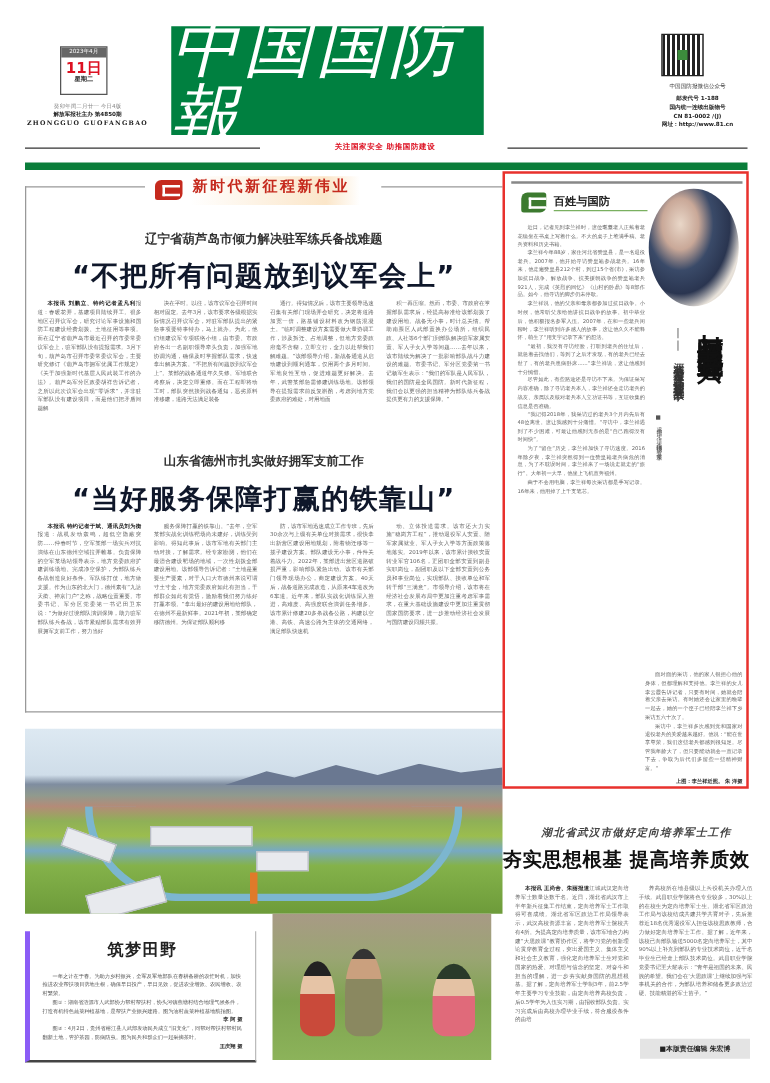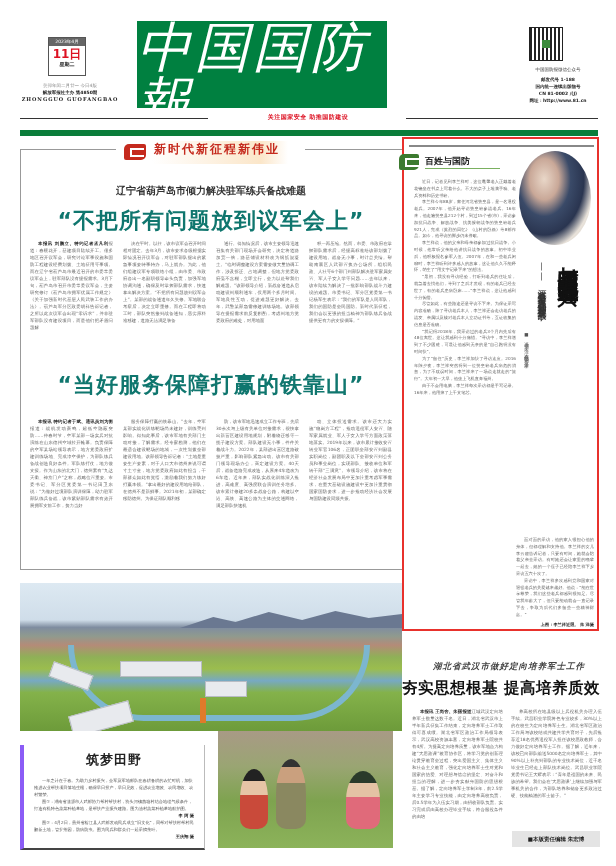--- a/index.html
+++ b/index.html
@@ -7,55 +7,55 @@
   .abs{position:absolute;}
   
   .datebox{left:48px;top:37px;width:36px;height:37px;border:1px solid #555;background:#fff;text-align:center;}
   .datebox .ym{background:#666;color:#fff;font-size:4.5px;line-height:8px;height:8px;}
   .datebox .day{color:#d12;font-size:12px;font-weight:bold;line-height:11px;margin-top:3px;}
   .datebox .wk{font-size:5px;font-weight:bold;line-height:8px;}
   .masthead-left{left:20px;top:82px;width:100px;text-align:center;font-size:4.5px;line-height:7px;}
   .masthead-left .l1{color:#888;}
   .masthead-left .l2{font-weight:bold;}
   .masthead-left .l3{font-family:"DejaVu Serif",serif;font-weight:bold;letter-spacing:1px;font-size:5px;}
-  .logo{left:137px;top:21px;width:250px;height:87px;background:#008040;display:flex;align-items:flex-start;justify-content:center;}
+  .logo{left:137px;top:21px;width:250px;height:87px;background:#008040;display:flex;align-items:center;justify-content:center;}
   .logo span{color:#fff;font-family:"DejaVu Serif",serif;font-size:54px;font-style:italic;letter-spacing:4px;line-height:1;}
   .qr{left:529px;top:27px;width:32px;height:32px;background:repeating-linear-gradient(90deg,#222 0 2px,#fff 2px 4px),#fff;border:1px solid #222;}
   .qr::after{content:"";position:absolute;left:12px;top:12px;width:8px;height:8px;background:#3c8c3c;}
   .masthead-right{left:500px;top:66px;width:116px;text-align:center;font-size:4.5px;line-height:7px;font-weight:bold;}
   .masthead-right .cap{font-weight:normal;color:#333;margin-bottom:3px;}
   .slogan-line{top:118px;height:1px;background:#333;}
   .slogan{left:210px;top:113px;width:196px;text-align:center;color:#d12;font-size:6px;font-weight:bold;letter-spacing:.5px;}
   .greenbar{left:20px;top:130px;width:578px;height:6px;background:#0a7d3a;}
   
   .leftbox{left:20px;top:149px;width:382px;height:420px;border:1px solid #999;border-top:none;}
   .section-head{left:118px;top:140px;height:24px;display:flex;align-items:center;background:#fff;padding:0 6px;}
   .g-icon{width:22px;height:16px;background:#c52a1e;border-radius:5px 2px 5px 2px;position:relative;margin-right:6px;}
   .g-icon::after{content:"";position:absolute;left:6px;top:4px;width:12px;height:5px;border:2px solid #fff;border-right:none;border-bottom-width:2px;}
   .section-title{color:#c52a1e;font-size:12px;font-weight:bold;letter-spacing:2px;padding:0 8px 6px 2px;background:linear-gradient(90deg,#fff 0%,#fbe6c9 80%,#fff 100%);}
   .subtitle{font-family:"DejaVu Serif",serif;font-size:10px;font-weight:bold;color:#333;text-align:center;}
-  .headline{font-size:22px;font-weight:bold;color:#0f766e;text-align:center;letter-spacing:1px;}
+  .headline{font-size:22px;font-weight:bold;color:#0f172a;text-align:center;letter-spacing:1px;}
   .cols{display:flex;gap:10px;}
   .cols p{flex:1;margin:0;font-size:4.4px;line-height:7px;color:#666;text-indent:8px;text-align:justify;}
   .cols p b{color:#222;}
   
   .photo1{left:20px;top:583px;width:382px;height:148px;overflow:hidden;
     background:linear-gradient(180deg,#dde9f2 0%,#cfdde9 25%,#7f8da0 30%,#909a8e 36%,#b48b78 42%,#8fb057 50%,#9bbd4e 58%,#77a9c3 66%,#84b24a 74%,#6d9b3a 100%);}
   .mountain{position:absolute;bottom:103px;left:160px;width:222px;height:20px;background:#6a7891;clip-path:polygon(0 100%,15% 45%,25% 70%,40% 20%,55% 60%,70% 15%,85% 50%,100% 30%,100% 100%);}
   .river{position:absolute;left:48px;top:62px;width:290px;height:70px;border:6px solid #7cb6cf;border-top:none;border-radius:0 0 150px 150px;}
   .greenhouse{position:absolute;background:#e8eaee;border:1px solid #b8bcc4;}
   .photo2{left:218px;top:731px;width:175px;height:117px;overflow:hidden;background:linear-gradient(180deg,#a89a85 0%,#9aa573 30%,#7ea34f 60%,#8cb35a 100%);}
   .person{position:absolute;border-radius:50% 50% 10px 10px;}
   .caption-box{left:20px;top:745px;width:180px;height:103px;border-left:4px solid #8b5cf6;border-bottom:2px solid #444;border-right:1px solid #bbb;}
   .caption-title{font-size:13px;font-weight:bold;text-align:center;margin-top:6px;letter-spacing:1px;}
   .caption-box p{margin:0 10px;font-size:4.2px;line-height:7px;color:#555;text-indent:8px;}
   
   .redbox{left:402px;top:137px;width:197px;height:494px;border:2px solid #e8312c;box-sizing:border-box;}
   .redbox-inner{left:409px;top:145px;width:185px;height:3px;border-top:2px solid #888;}
-  .rb-head{left:399px;top:154px;display:flex;align-items:center;}
+  .rb-head{left:417px;top:154px;display:flex;align-items:center;}
   .rb-head .g-icon{background:#3c7a2f;width:20px;height:16px;}
   .rb-title{font-size:9px;font-weight:bold;color:#222;padding-right:30px;border-bottom:1px solid #7ab060;}
   .portrait{left:519px;top:151px;width:72px;height:94px;border-radius:50%;overflow:hidden;background:radial-gradient(ellipse at 35% 30%,#e9d7c8 0%,#c9a898 22%,#3a4a68 40%,#2a3550 60%,#e8e2da 75%,#cfc8be 100%);}
   .rb-text{margin:0;font-size:4.2px;line-height:6.8px;color:#666;text-indent:8px;text-align:justify;}
   .v-headline{left:556px;top:250px;width:26px;writing-mode:vertical-rl;font-size:21px;font-weight:bold;letter-spacing:2px;color:#111;}
   .v-sub{left:535px;top:262px;writing-mode:vertical-rl;font-family:"DejaVu Serif",serif;font-size:9px;color:#333;letter-spacing:1px;}
   .v-byline{left:524px;top:332px;writing-mode:vertical-rl;font-size:4.5px;color:#555;letter-spacing:1px;}
   
   .r-subtitle{left:402px;top:661px;width:214px;text-align:center;font-family:"DejaVu Serif",serif;font-style:italic;font-size:8.5px;font-weight:bold;color:#444;letter-spacing:1px;}
   .r-headline{left:402px;top:678px;width:258px;font-size:15.5px;font-weight:bold;color:#111;letter-spacing:.5px;}
@@ -105,20 +105,21 @@
 <div class="abs" style="left:30px;top:240px;width:362px;height:104px;overflow:hidden;">
   <div class="cols">
     <p><b>本报讯   刘鹏立、特约记者孟凡利</b><span>报道：春暖花开，基建项目陆续开工。很多地区召开议军会，研究讨论军事设施和国防工程建设经费划拨、土地征用等事项。而在辽宁省葫芦岛市最近召开的市委常委议军会上，驻军部队没有提报需求。3月下旬，葫芦岛市召开市委常委议军会，主要研究修订《葫芦岛市拥军优属工作规定》《关于加强新时代基层人民武装工作的办法》。葫芦岛军分区政委胡祥告诉记者，之所以此次议军会出现“零诉求”，并非驻军部队没有建设项目，而是他们把矛盾问题解</span></p>
     <p>决在平时。以往，该市议军会召开时间相对固定。去年3月，该市要求各级根据实际情况召开议军会，对驻军部队提出的紧急事项要特事特办，马上就办。为此，他们组建议军专项联络小组，由市委、市政府各出一名副职领导牵头负责，加强军地协调沟通，确保及时掌握部队需求，快速拿出解决方案。“不把所有问题放到议军会上”。某部的战备通道年久失修。军地联合考察后，决定立即重修。而在工程即将动工时，部队突然接到战备通知，恶劣原料准移建，道路无法满足装备</p>
     <p>通行。得知情况后，该市主要领导迅速召集有关部门现场开会研究，决定将道路加宽一倍，路基铺设材料改为钢筋混凝土。“临时调整建设方案需要做大量协调工作，涉及拆迁、占地调整，但地方党委政府毫不含糊，立即立行，全力以赴帮我们解难题。”该部领导介绍，新战备通道从启动建设到顺利通车，仅用两个多月时间。军地良性互动，促进难题更好解决。去年，武警某部急需修建训练场地。该部领导在提报需求前反复斟酌，考虑到地方党委政府的难处，对用地面</p>
     <p>积一再压缩。然而，市委、市政府在掌握部队需求后，经提高标准给该部划拨了建设用地。战备无小事，时计总关情。帮助南票区人武部置换办公场所，组织民政、人社等6个部门到部队解决驻军家属安置、军人子女入学等问题……去年以来，该市陆续为解决了一批影响部队战斗力建设的难题。市委书记、军分区党委第一书记杨军生表示：“我们的军队是人民军队，我们的国防是全民国防。新时代新征程，我们会以更强的担当精神为部队练兵备战提供更有力的支援保障。”</p>
   </div>
 </div>
 
 <div class="abs" style="left:22px;top:362px;width:378px;">
+  <div class="subtitle">山东省德州市扎实做好拥军支前工作</div>
   <div class="headline" style="margin-top:8px;">“当好服务保障打赢的铁靠山”</div>
 </div>
 <div class="abs" style="left:30px;top:418px;width:362px;height:145px;overflow:hidden;">
   <div class="cols">
     <p><b>本报讯   特约记者于斌、通讯员刘为衡</b><span>报道：战机发动轰鸣，超低空隐蔽突防……仲春时节，空军某部一场实兵对抗演练在山东德州空域拉开帷幕。负责保障的空军某场站领导表示，地方党委政府扩建训练场地、完成净空保护，为部队练兵备战创造良好条件。军队练打仗，地方做支援。作为山东的北大门，德州素有“九达天衢、神京门户”之称，战略位置重要。市委书记、军分区党委第一书记田卫东说：“为做好过境部队演训保障，助力驻军部队练兵备战，该市紧贴部队需求有效开展拥军支前工作，努力当好</span></p>
     <p>服务保障打赢的铁靠山。”去年，空军某部实战化训练靶场尚未建好，训练受到影响。得知此事后，该市军地有关部门主动对接，了解需求。经专家勘测，他们在最适合建设靶场的地域，一次性划拨全部建设用地。该部领导告诉记者：“土地是重要生产要素，对于人口大市德州来说可谓寸土寸金，地方党委政府如此有担当，干部群众如此有觉悟，激励着我们努力练好打赢本领。”拿出最好的建设用地给部队，在德州不是新鲜事。2021年初，某部确定移防德州。为保证部队顺利移</p>
     <p>防，该市军地迅速成立工作专班，先后30余次与上级有关单位对接需求，很快拿出新营区建设用地规划，附着物迁移等一揽子建设方案。部队建设无小事，件件关着战斗力。2022年，某部进出营区道路破损严重，影响部队紧急出动。该市有关部门领导现场办公，商定建设方案。40天后，战备道路完成改造，从原来4车道改为6车道。近年来，部队实战化训练深入推进，高难度、高强度联合演训任务增多。该市累计修建20多条战备公路，构建以空港、高铁、高速公路为主体的交通网络，满足部队快速机</p>
     <p>动、立体投送需求。该市还大力实施“稳岗方工程”，推动退役军人安置、随军家属就业、军人子女入学等方面政策落地落实。2019年以来，该市累计接收安置转业军官106名，正团职全部安置到副县实职岗位，副团职及以下全部安置到公务员和事业岗位，实现部队、接收单位和军转干部“三满意”。市领导介绍，该市将在经济社会发展布局中更加注重考虑军事需求，在重大基础设施建设中更加注重贯彻国家国防要求，进一步推动经济社会发展与国防建设同频共振。</p>
   </div>
 </div>

